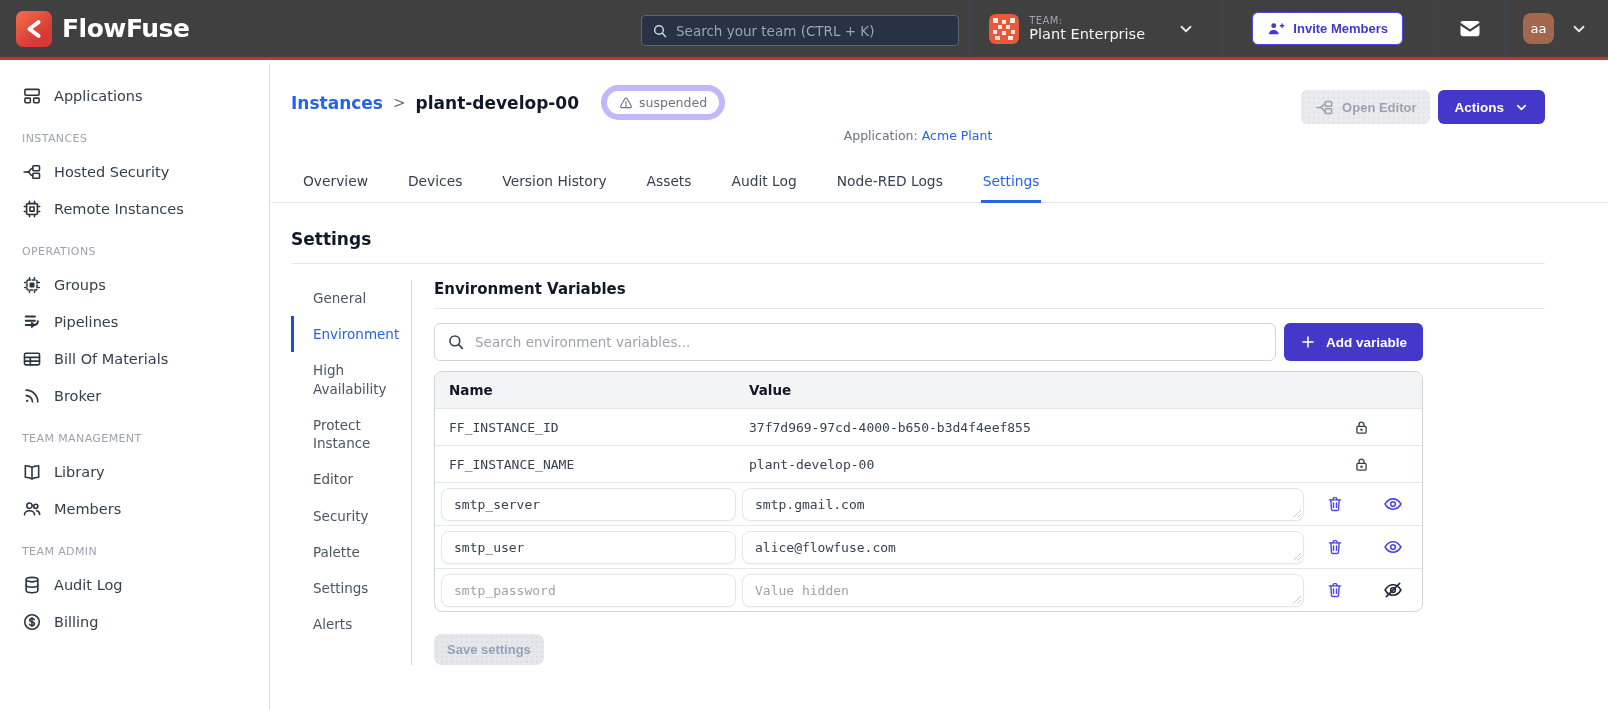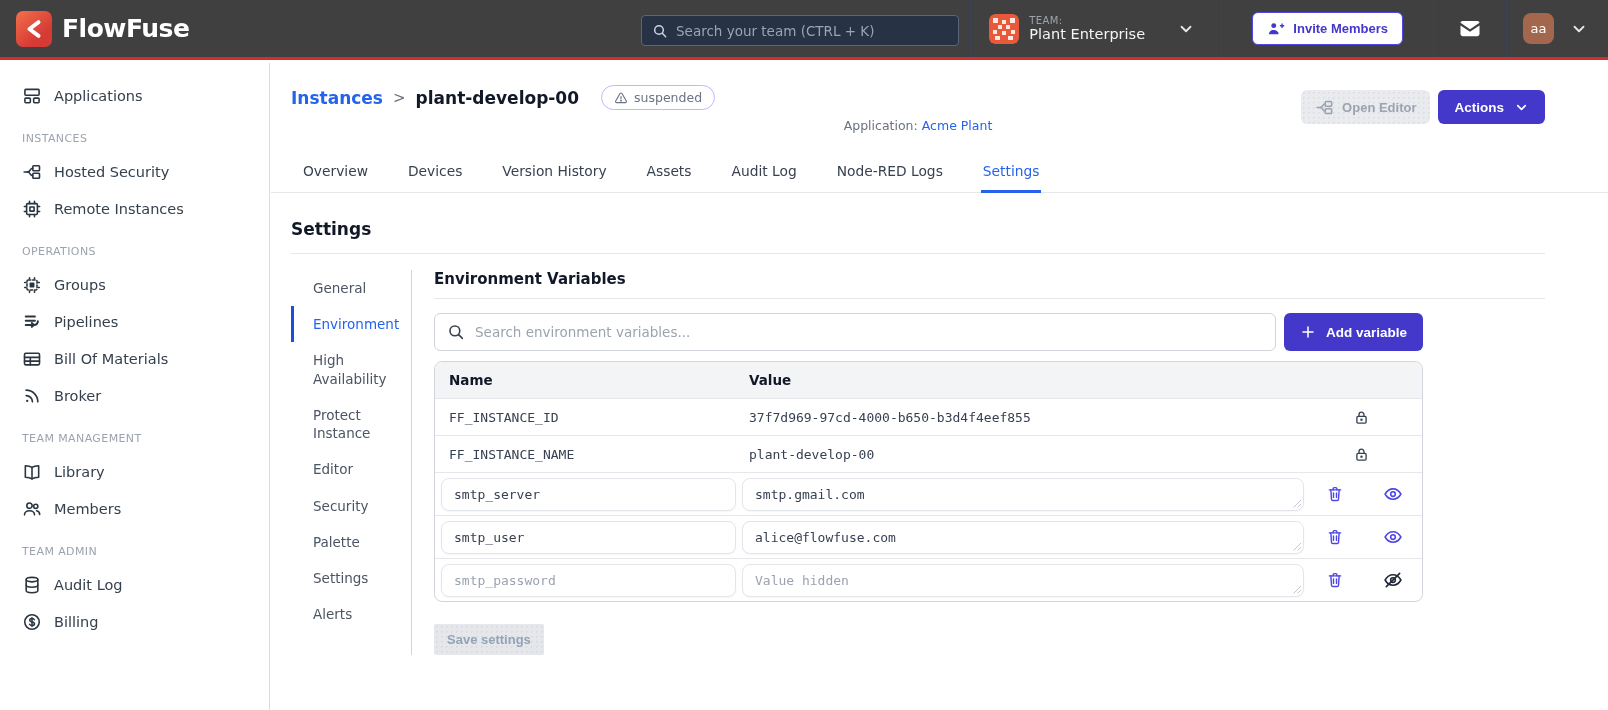--- a/index.html
+++ b/index.html
@@ -50,21 +50,21 @@
   .side-section { font-size:11px; color:#9ca3af; letter-spacing:.4px;
     padding:18px 22px 8px 22px; }
 
   
   .main { position:absolute; left:271px; top:63px; width:1337px; height:647px; background:#fff; }
   .page-header { padding:22px 63px 0 20px; position:relative; }
   .crumb-row { display:flex; align-items:center; gap:10px; }
   .crumb-link { color:#2563eb; font-weight:bold; font-size:17px; cursor:pointer; }
   .crumb-sep { color:#6b7280; font-size:15px; }
   .crumb-current { color:#111827; font-weight:bold; font-size:17px; }
-  .badge { display:flex; align-items:center; gap:6px; border:1px solid #c4b5fd;
+  .badge { display:flex; align-items:center; gap:6px; border:6px solid #c4b5fd;
     border-radius:999px; padding:4px 12px; font-size:12.5px; color:#6b7280;
     margin-left:12px; background:#fff; }
   .app-row { margin-top:8px; font-size:12.5px; color:#6b7280;text-align:center; }
   .app-row a { color:#2563eb; text-decoration:none; cursor:pointer; }
   .header-actions { position:absolute; right:63px; top:27px; display:flex; gap:8px; }
   .btn-disabled { background:#e9ebef; color:#9ca3af; border:none; border-radius:6px;
     height:34px; padding:0 14px; font-size:13px; font-weight:bold;
     display:flex; align-items:center; gap:8px;
     background-image:radial-gradient(#dcdfe4 1px, transparent 1px); background-size:5px 5px; }
   .btn-primary { background:#4338ca; color:#fff; border:none; border-radius:6px;
@@ -125,21 +125,21 @@
   .cell-input::placeholder,.value-input::placeholder { color:#9ca3af; }
   .muted,.muted.cell-input { color:#9ca3af; }
   .resize-grip { position:absolute; right:3px; bottom:3px; width:10px; height:10px;
     background:repeating-linear-gradient(135deg,transparent 0 2px,#c3c9d2 2px 3px);
     clip-path:polygon(100% 0,100% 100%,0 100%); pointer-events:none; }
   .row-actions { width:116px; display:flex; align-items:center; justify-content:space-around; }
   .icon-action { background:none; border:none; cursor:pointer; color:#4f46e5;
     display:flex; align-items:center; padding:2px; }
   .icon-action.dark { color:#1f2937; }
   .save-btn { margin-top:22px; background:#e5e7eb; color:#94a3b8; border:none;
-    border-radius:2px; padding:8px 13px; font-size:13px; font-weight:bold;
+    border-radius:8px; padding:8px 13px; font-size:13px; font-weight:bold;
     background-image:radial-gradient(#d8dbe0 1px, transparent 1px); background-size:5px 5px; }
   svg { display:block; }
 </style>
 </head>
 <body>
 
 <div class="navbar">
   <div class="brand">
     <span class="brand-mark">
       <svg width="22" height="22" viewBox="0 0 24 24" fill="none" stroke="#fff" stroke-width="4.2" stroke-linecap="round" stroke-linejoin="round">

